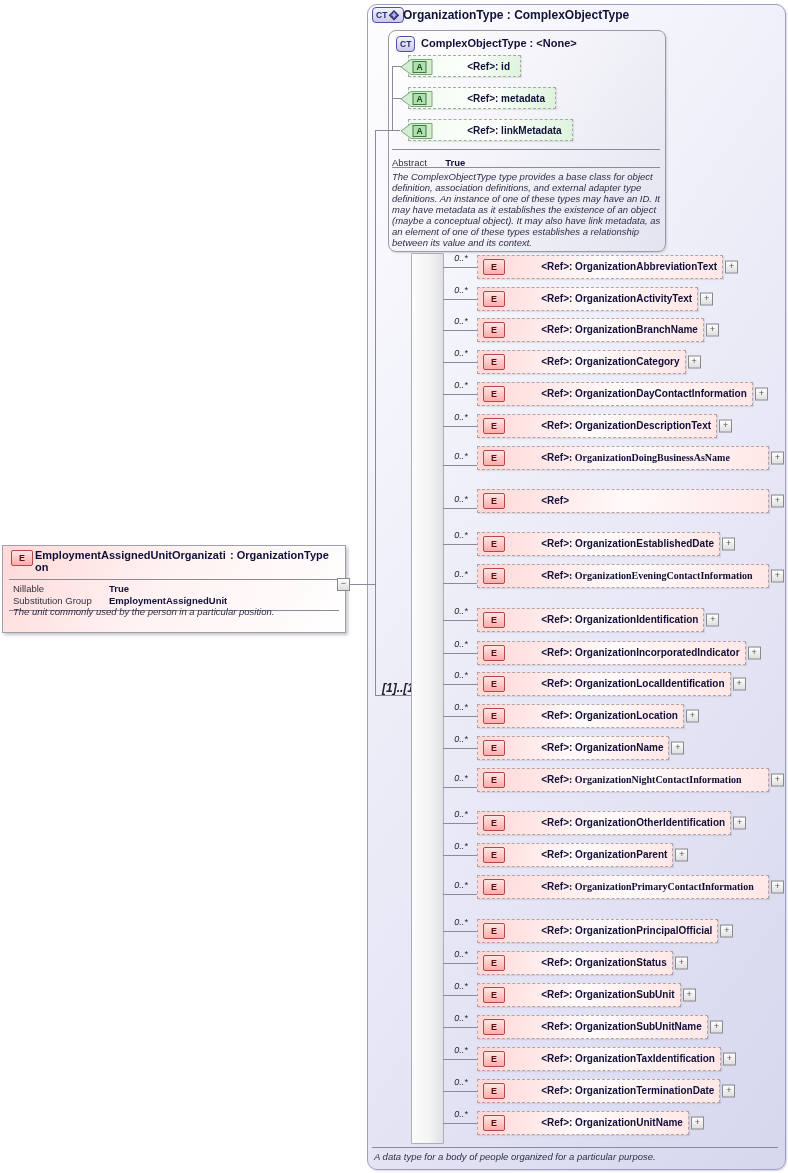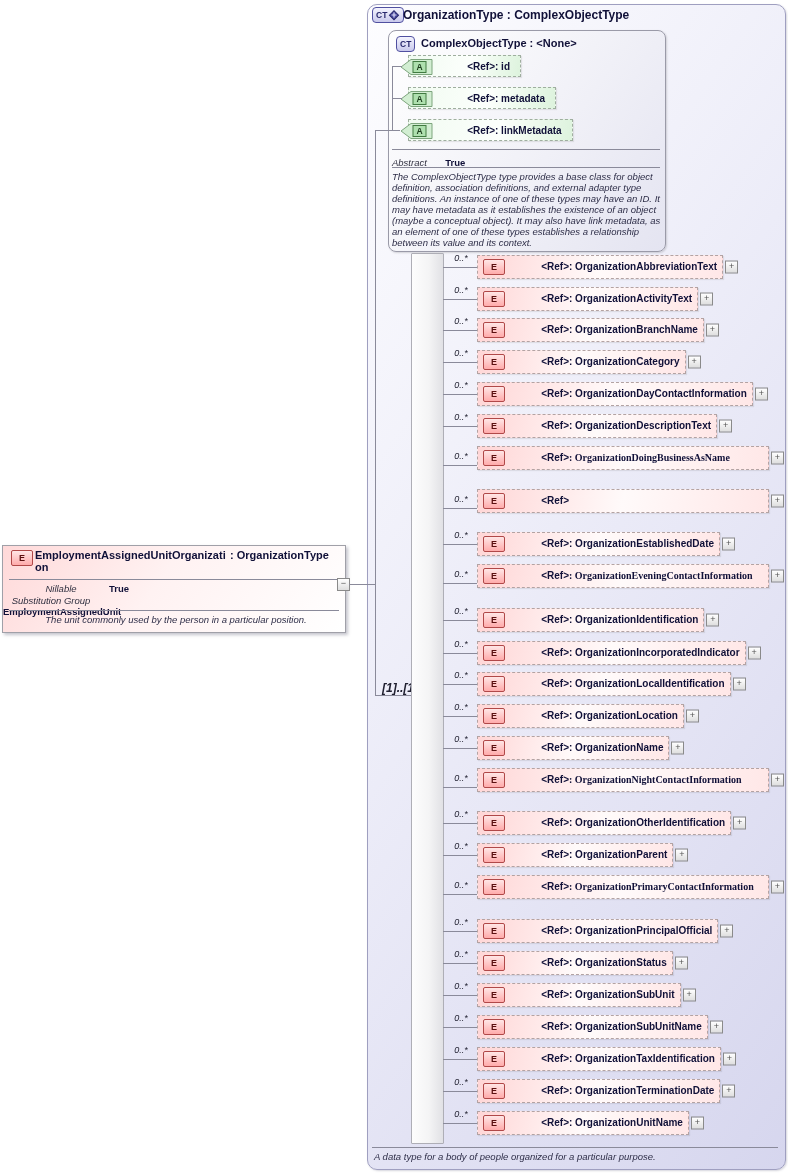--- a/index.html
+++ b/index.html
@@ -30,21 +30,21 @@
   .attr-row{position:relative;height:22px;margin-bottom:10px;width:fit-content;}
   .attr-box{position:relative;height:20px;display:flex;align-items:center;
     border:1px dashed #9fae9f;padding:0 10px 0 28px;width:fit-content;
     background:linear-gradient(100deg,#f1fbf1 0%,#fcfffc 55%,#ddf3dd 100%);
     box-shadow:1px 1px 1px rgba(0,0,0,.08);}
   .attr-tag{position:absolute;left:-10px;top:1px;}
   .ref{display:inline-block;width:58px;flex:none;font-size:10px;font-weight:bold;color:#101038;text-align:right;}
   .aname,.ename{font-size:10px;font-weight:bold;color:#101038;}
 
   .sep-line{position:absolute;height:1px;background:#8a8a9a;}
-  .prop-label{font-style:italic;font-size:9.5px;color:#303040;text-align:center;}
+  .prop-label{font-size:9.5px;color:#303040;}
   .prop-value{font-size:9.5px;font-weight:bold;color:#101038;}
   .doc{font-style:italic;font-size:9.5px;line-height:11px;color:#2e2e48;}
 
   
   .left-box{position:absolute;left:2px;top:545px;width:342px;height:86px;
     border:1px solid #a0a0a8;background:linear-gradient(125deg,#ffd9d9 0%,#fff2f2 45%,#ffffff 100%);
     box-shadow:2px 2px 3px rgba(110,110,130,.4);}
   .left-title{position:absolute;left:32px;top:3px;width:306px;font-size:11px;font-weight:bold;
     color:#101038;line-height:12px;}
   .left-title .nm{display:inline-block;width:192px;word-break:break-all;vertical-align:top;}
@@ -151,26 +151,26 @@
   <div class="doc" style="position:absolute;left:392px;top:171px;width:272px;">The ComplexObjectType type provides a base class for object definition, association definitions, and external adapter type definitions. An instance of one of these types may have an ID. It may have metadata as it establishes the existence of an object (maybe a conceptual object). It may also have link metadata, as an element of one of these types establishes a relationship between its value and its context.</div>
 
   <div class="left-box">
     <span class="e-icon" style="position:absolute;left:8px;top:4px;">E</span>
     <div class="left-title"><span class="nm">EmploymentAssignedUnitOrganization</span><span class="tp"> : </span><span class="tp">OrganizationType</span></div>
     <div class="sep-line" style="left:6px;top:33px;width:330px;"></div>
     <div style="position:absolute;left:10px;top:37px;display:flex;">
       <span class="prop-label" style="width:96px;flex:none;">Nillable</span>
       <span class="prop-value">True</span>
     </div>
-    <div style="position:absolute;left:0;top:49px;display:flex;flex-direction:column;">
+    <div style="position:absolute;left:10px;top:49px;display:flex;">
       <span class="prop-label" style="width:96px;flex:none;">Substitution Group</span>
       <span class="prop-value">EmploymentAssignedUnit</span>
     </div>
     <div class="sep-line" style="left:6px;top:64px;width:330px;"></div>
-    <div class="doc" style="position:absolute;left:10px;top:68px;width:326px;text-align:center;">The unit commonly used by the person in a particular position.</div>
+    <div class="doc" style="position:absolute;left:10px;top:60px;width:326px;">The unit commonly used by the person in a particular position.</div>
   </div>
   <div class="expander" style="left:337px;top:578px;">−</div>
 
   <div class="hline" style="left:349px;top:584px;width:26px;"></div>
   <div class="vline" style="left:375px;top:130px;height:565px;"></div>
   <div class="hline" style="left:375px;top:130px;width:25px;"></div>
   <div class="vline" style="left:392px;top:66px;height:64px;"></div>
   <div class="hline" style="left:392px;top:66px;width:10px;"></div>
   <div class="hline" style="left:392px;top:98px;width:10px;"></div>
   <div class="hline" style="left:375px;top:695px;width:42px;"></div>

